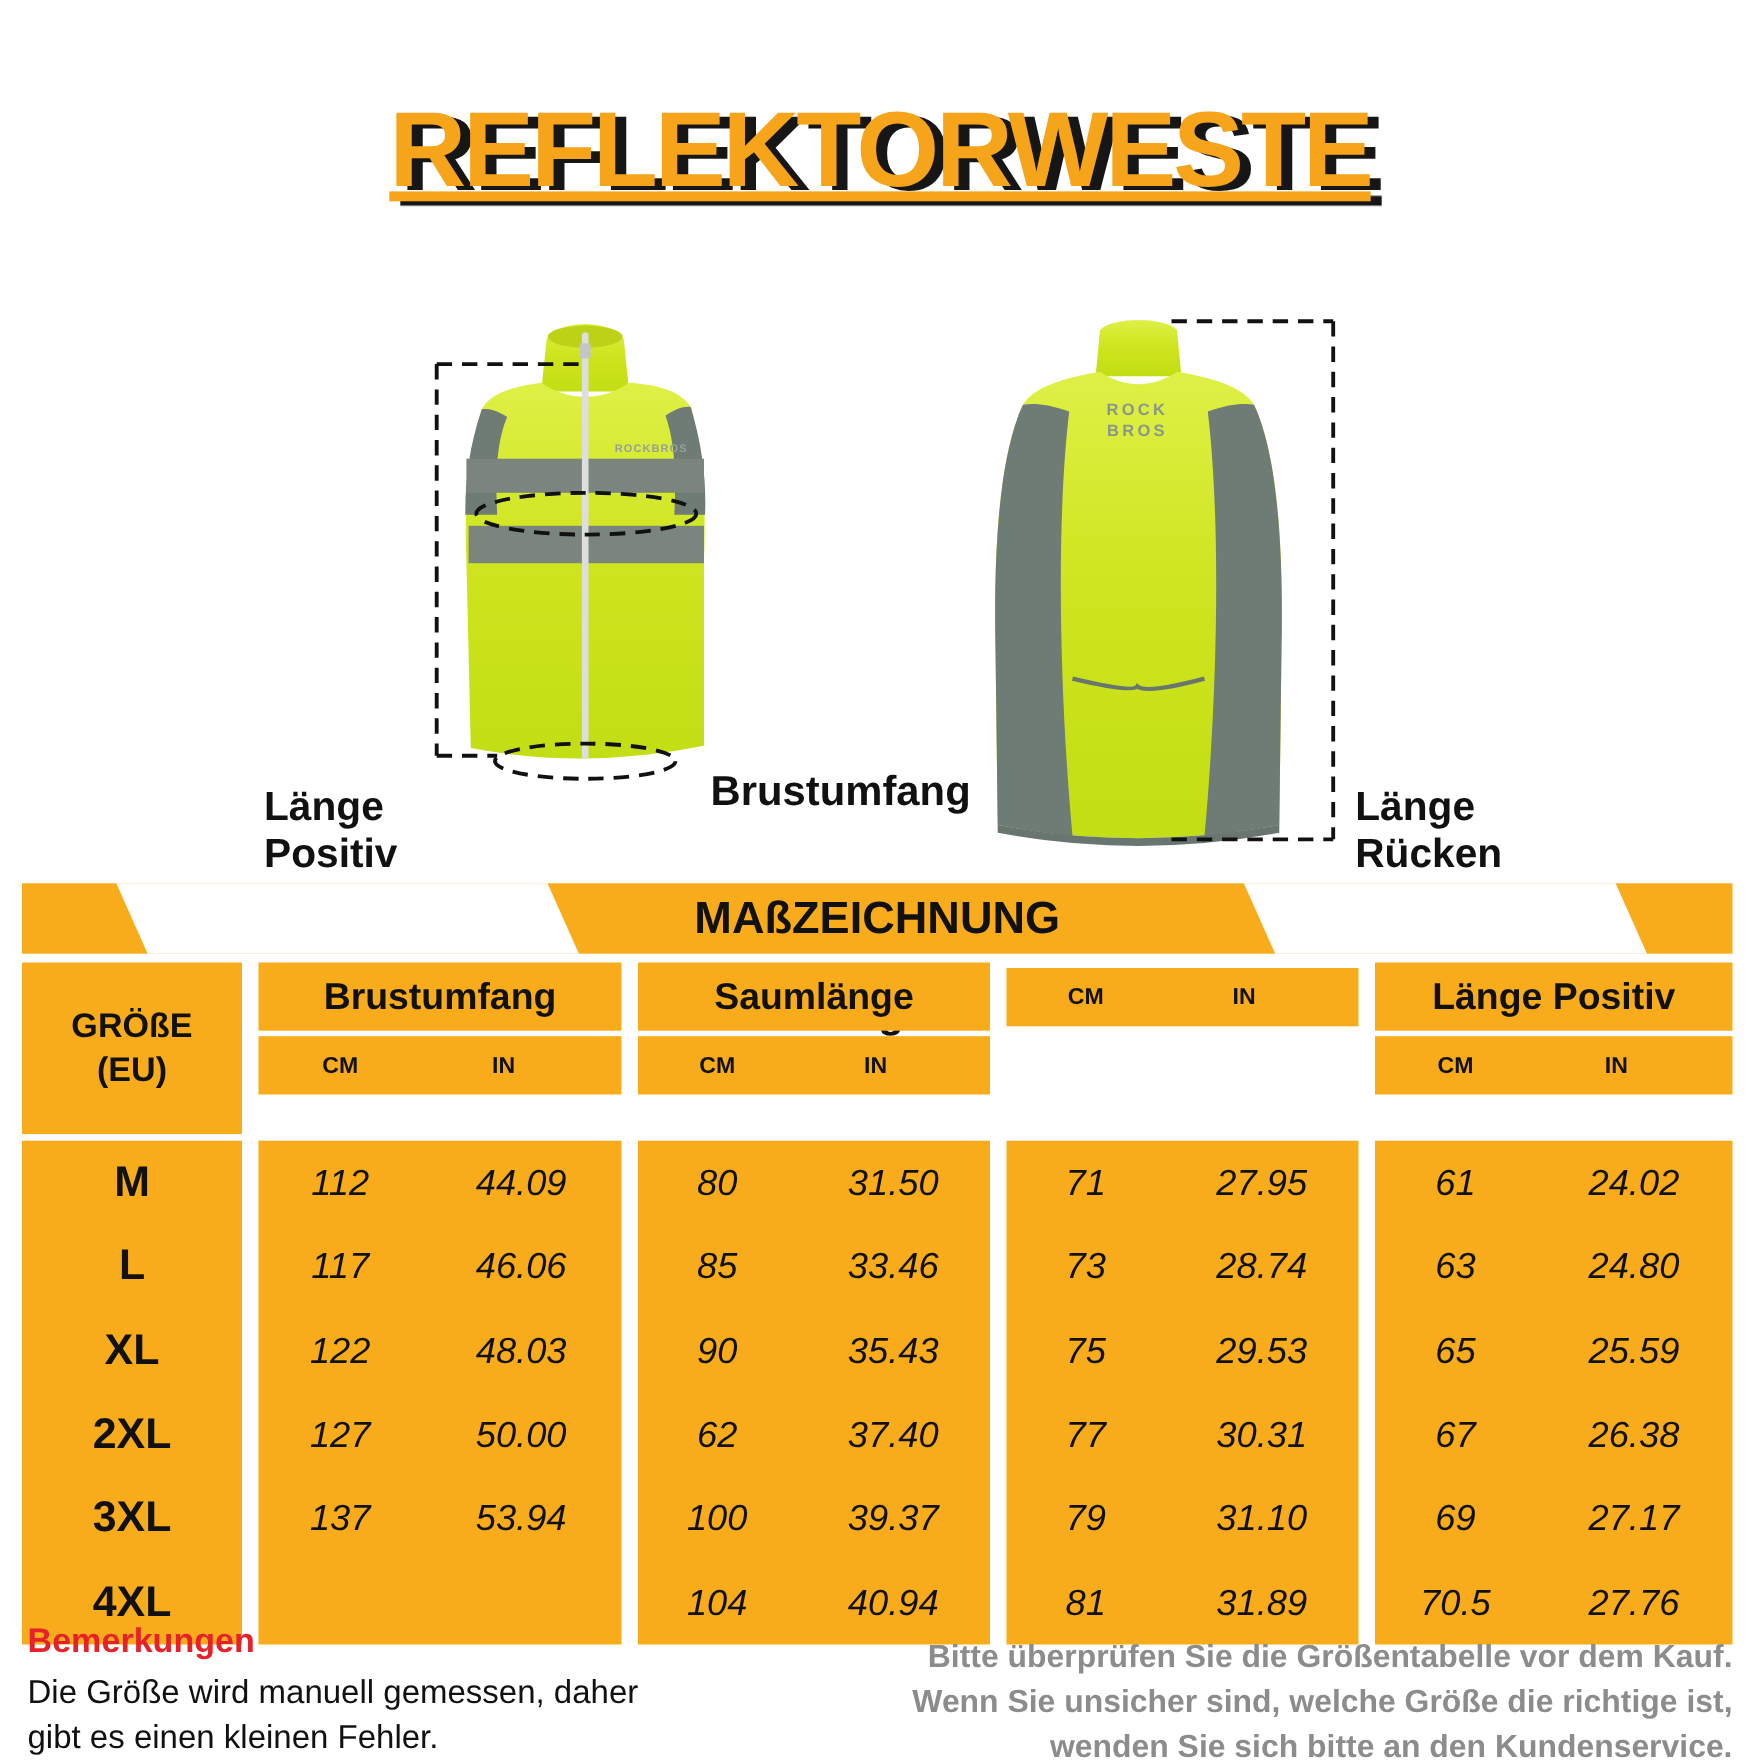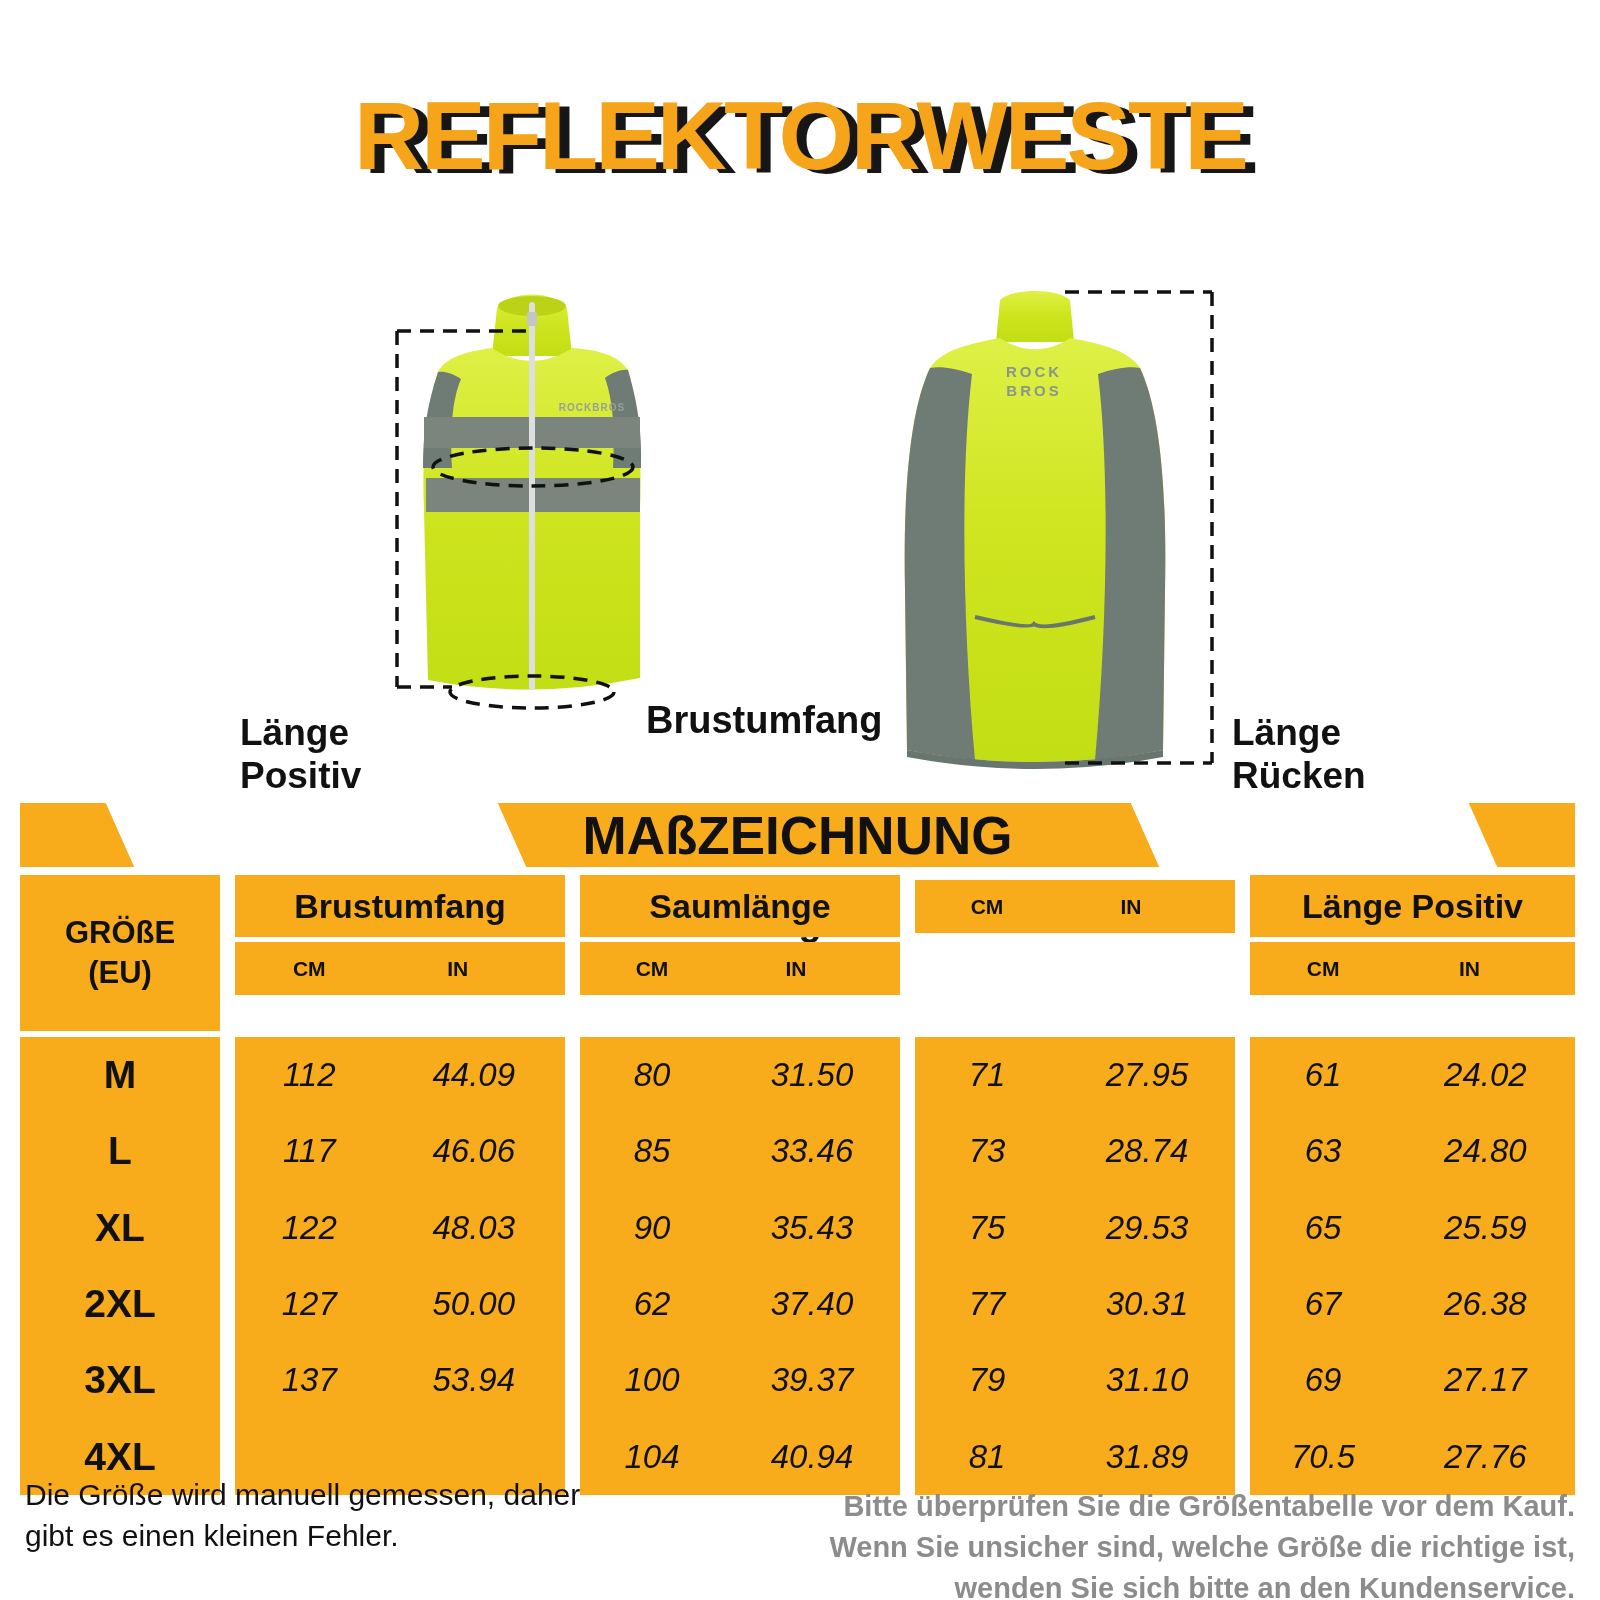--- a/index.html
+++ b/index.html
@@ -7,20 +7,21 @@
     position:relative; width:1600px; height:1600px; background:#ffffff;
     font-family:"Liberation Sans", sans-serif; overflow:hidden; color:#111;
   }
 
   
   .main-title {
     position:absolute; top:80px; left:0; width:100%;
     text-align:center; font-size:97px; font-weight:bold; letter-spacing:-3px;
     color:#F6A41A; text-shadow:10px 4px 0 #161616;
     white-space:nowrap;
+    text-decoration:underline;
   }
 
   
   .diagram { position:absolute; left:0; top:260px; width:1600px; height:525px; }
   .diagram svg { position:absolute; left:0; top:0; }
   .diag-label {
     position:absolute; font-weight:bold; color:#111; line-height:1.16;
     font-size:38px; white-space:nowrap;
   }
   #label-length-front { left:240px; top:452px; font-size:37px; }
@@ -31,21 +32,21 @@
   .dash { stroke:#111; stroke-width:3.5; stroke-dasharray:14 9; fill:none; }
 
   
   .table-wrap { position:absolute; left:20px; top:803px; width:1555px; }
   .banner { position:relative; height:64px; background:#F8AB1B; overflow:hidden; }
   .banner .para { position:absolute; top:-3px; bottom:-3px; background:#fff; transform:skewX(24deg); }
   .banner .para.left  { left:100px;  width:392px; }
   .banner .para.right { left:1125px; width:338px; }
   .banner-title {
     position:absolute; left:0; width:100%; top:50%; transform:translateY(-50%);
-    text-align:center; font-size:53px; font-weight:bold; color:#111; letter-spacing:0;
+    text-align:center; font-size:41px; font-weight:bold; color:#111; letter-spacing:0;
   }
 
   .grid-row { display:grid; grid-template-columns:200px 330px 320px 320px 325px; column-gap:15px; }
   .head-row { margin-top:8px; }
   .cell-orange { background:#F8AB1B; }
 
   .size-head {
     height:156px; display:flex; flex-direction:column; justify-content:center; align-items:center;
     font-weight:bold; font-size:31px; line-height:1.3;
   }
@@ -321,20 +322,21 @@
         <div class="g-row">
           <span>70.5</span>
           <span>27.76</span>
         </div>
       </div>
 
     </div>
   </div>
 
   <div class="notes-left">
+    <p class="nl-head">Bemerkungen</p>
     <p class="nl-body">Die Größe wird manuell gemessen, daher</p>
     <p class="nl-body">gibt es einen kleinen Fehler.</p>
   </div>
 
   <div class="notes-right">
     <div>Bitte überprüfen Sie die Größentabelle vor dem Kauf.</div>
     <div>Wenn Sie unsicher sind, welche Größe die richtige ist,</div>
     <div>wenden Sie sich bitte an den Kundenservice.</div>
   </div>
 

